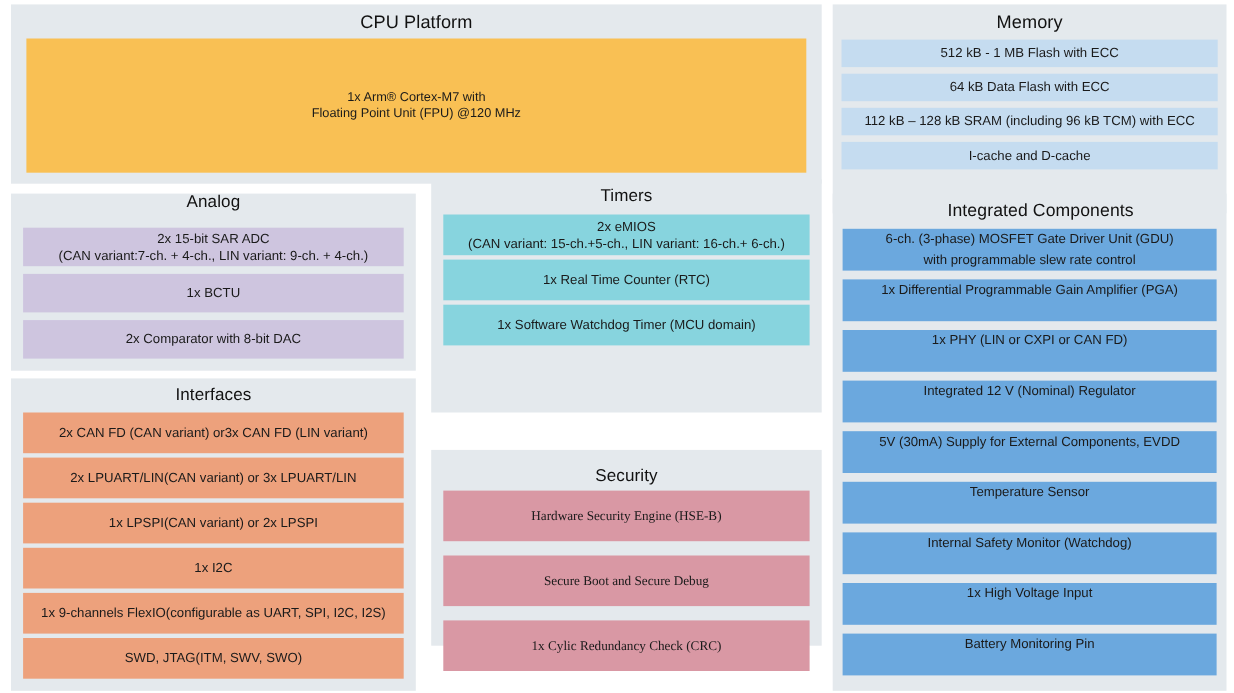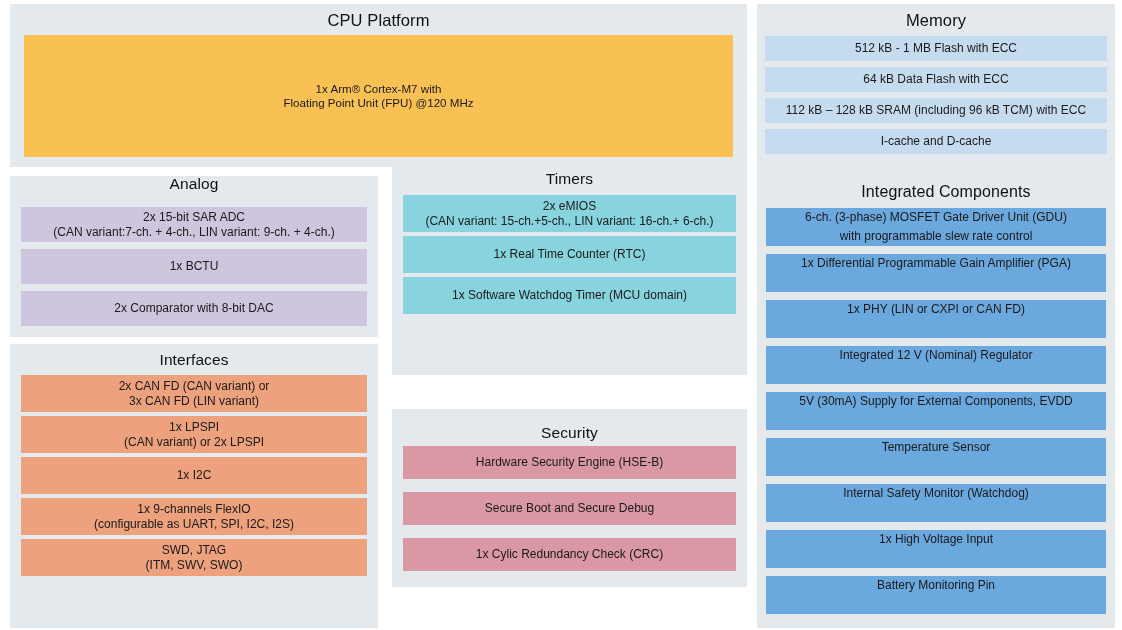--- a/index.html
+++ b/index.html
@@ -101,21 +101,21 @@
   
   #panel-iface {
     left: 10px; top: 344px; width: 368px; height: 284px;
   }
   #panel-iface .panel-title { padding-top: 8px; }
   #panel-iface .blocks {
     position: absolute;
     left: 11px; top: 31px; right: 11px;
     gap: 4px;
   }
-  #panel-iface .block { height: 37px; flex-direction: column; }
+  #panel-iface .block { height: 37px; flex-direction: row; }
 
   
   #panel-timers {
     left: 392px; top: 163px; width: 355px; height: 212px;
   }
   #panel-timers .panel-title { padding-top: 8px; }
   #panel-timers .blocks {
     position: absolute;
     left: 11px; top: 32px; right: 11px;
     gap: 4px;
@@ -125,21 +125,21 @@
   
   #panel-sec {
     left: 392px; top: 409px; width: 355px; height: 178px;
   }
   #panel-sec .panel-title { padding-top: 16px; }
   #panel-sec .blocks {
     position: absolute;
     left: 11px; top: 37px; right: 11px;
     gap: 13px;
   }
-  #panel-sec .block { height: 33px; }
+  #panel-sec .block { height: 46px; font-family: Liberation Serif, serif; }
 
   
   #panel-intc {
     left: 757px; top: 176px; width: 358px; height: 452px;
   }
   #panel-intc .panel-title { padding-top: 8px; font-size: 16px; padding-left: 20px; }
   #panel-intc .blocks {
     position: absolute;
     left: 9px; top: 32px; right: 9px;
     gap: 8px;
@@ -194,20 +194,24 @@
   </section>
 
   <section class="panel" id="panel-iface">
     <div class="panel-title">Interfaces</div>
     <div class="blocks">
         <div class="block c-iface">
           <span>2x CAN FD (CAN variant) or</span>
           <span>3x CAN FD (LIN variant)</span>
         </div>
         <div class="block c-iface">
+          <span>2x LPUART/LIN</span>
+          <span>(CAN variant) or 3x LPUART/LIN</span>
+        </div>
+        <div class="block c-iface">
           <span>1x LPSPI</span>
           <span>(CAN variant) or 2x LPSPI</span>
         </div>
         <div class="block c-iface">
           <span>1x I2C</span>
         </div>
         <div class="block c-iface">
           <span>1x 9-channels FlexIO</span>
           <span>(configurable as UART, SPI, I2C, I2S)</span>
         </div>

